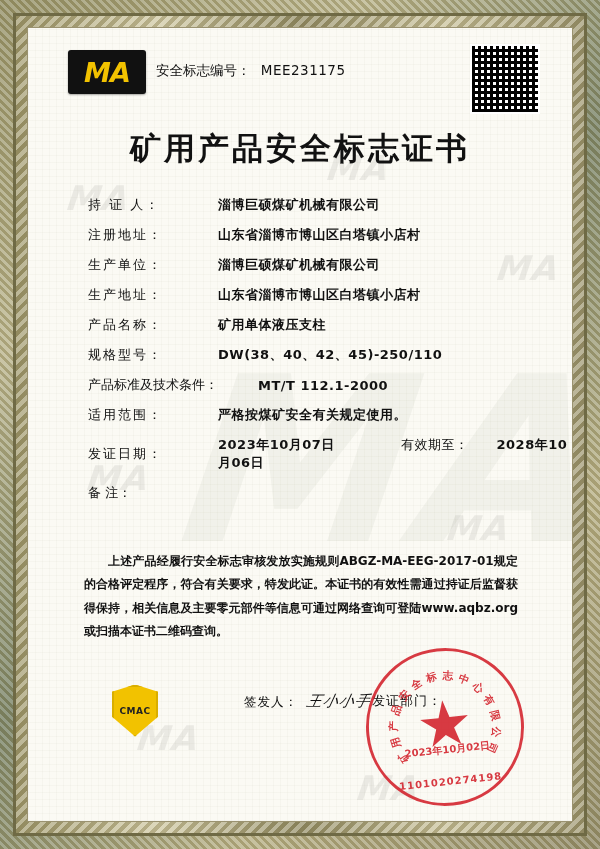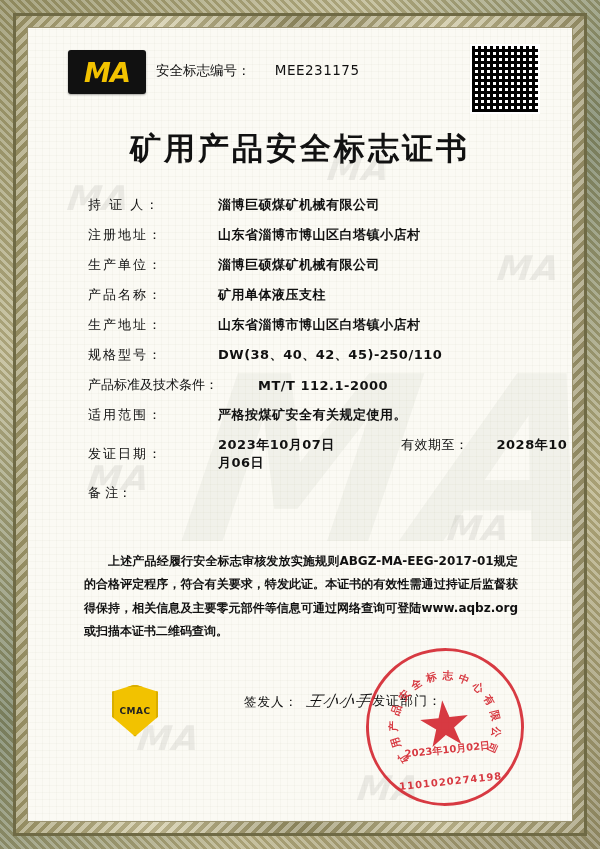--- a/index.html
+++ b/index.html
@@ -77,21 +77,21 @@
   }
   .ma-logo span{
     color:#f2c200;font-weight:bold;font-style:italic;
     font-size:27px;letter-spacing:-1px;
     font-family:"DejaVu Sans","Liberation Sans",sans-serif;
   }
   .cert-no{
     margin-top:20px;margin-left:10px;
     font-size:13.5px;color:#111;white-space:nowrap;
   }
-  .cert-no .val{margin-left:20px;letter-spacing:.5px;}
+  .cert-no .val{margin-left:6px;letter-spacing:.5px;}
   .qr{
     width:66px;height:66px;margin-right:6px;margin-top:2px;
     background:
       repeating-linear-gradient(0deg,#000 0 3px,#fff 3px 6px),
       repeating-linear-gradient(90deg,#000 0 3px,#fff 3px 6px);
     background-blend-mode:multiply;
     border:2px solid #fff;
   }
   .title{
     text-align:center;
@@ -229,26 +229,26 @@
         </tr>
         <tr>
           <td class="lab">注册地址：</td>
           <td class="val">山东省淄博市博山区白塔镇小店村</td>
         </tr>
         <tr>
           <td class="lab">生产单位：</td>
           <td class="val">淄博巨硕煤矿机械有限公司</td>
         </tr>
         <tr>
+          <td class="lab">生产地址：</td>
+          <td class="val">山东省淄博市博山区白塔镇小店村</td>
+        </tr>
+        <tr>
           <td class="lab">产品名称：</td>
           <td class="val">矿用单体液压支柱</td>
-        </tr>
-        <tr>
-          <td class="lab">生产地址：</td>
-          <td class="val">山东省淄博市博山区白塔镇小店村</td>
         </tr>
         <tr>
           <td class="lab">规格型号：</td>
           <td class="val">DW(38、40、42、45)-250/110</td>
         </tr>
         <tr>
           <td class="lab" style="letter-spacing:0;">产品标准及技术条件：</td>
           <td class="val" style="padding-left:40px;">MT/T 112.1-2000</td>
         </tr>
         <tr>

